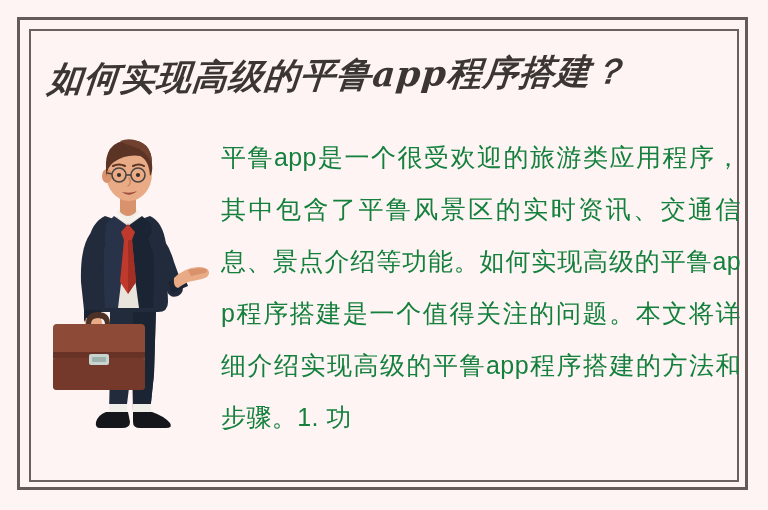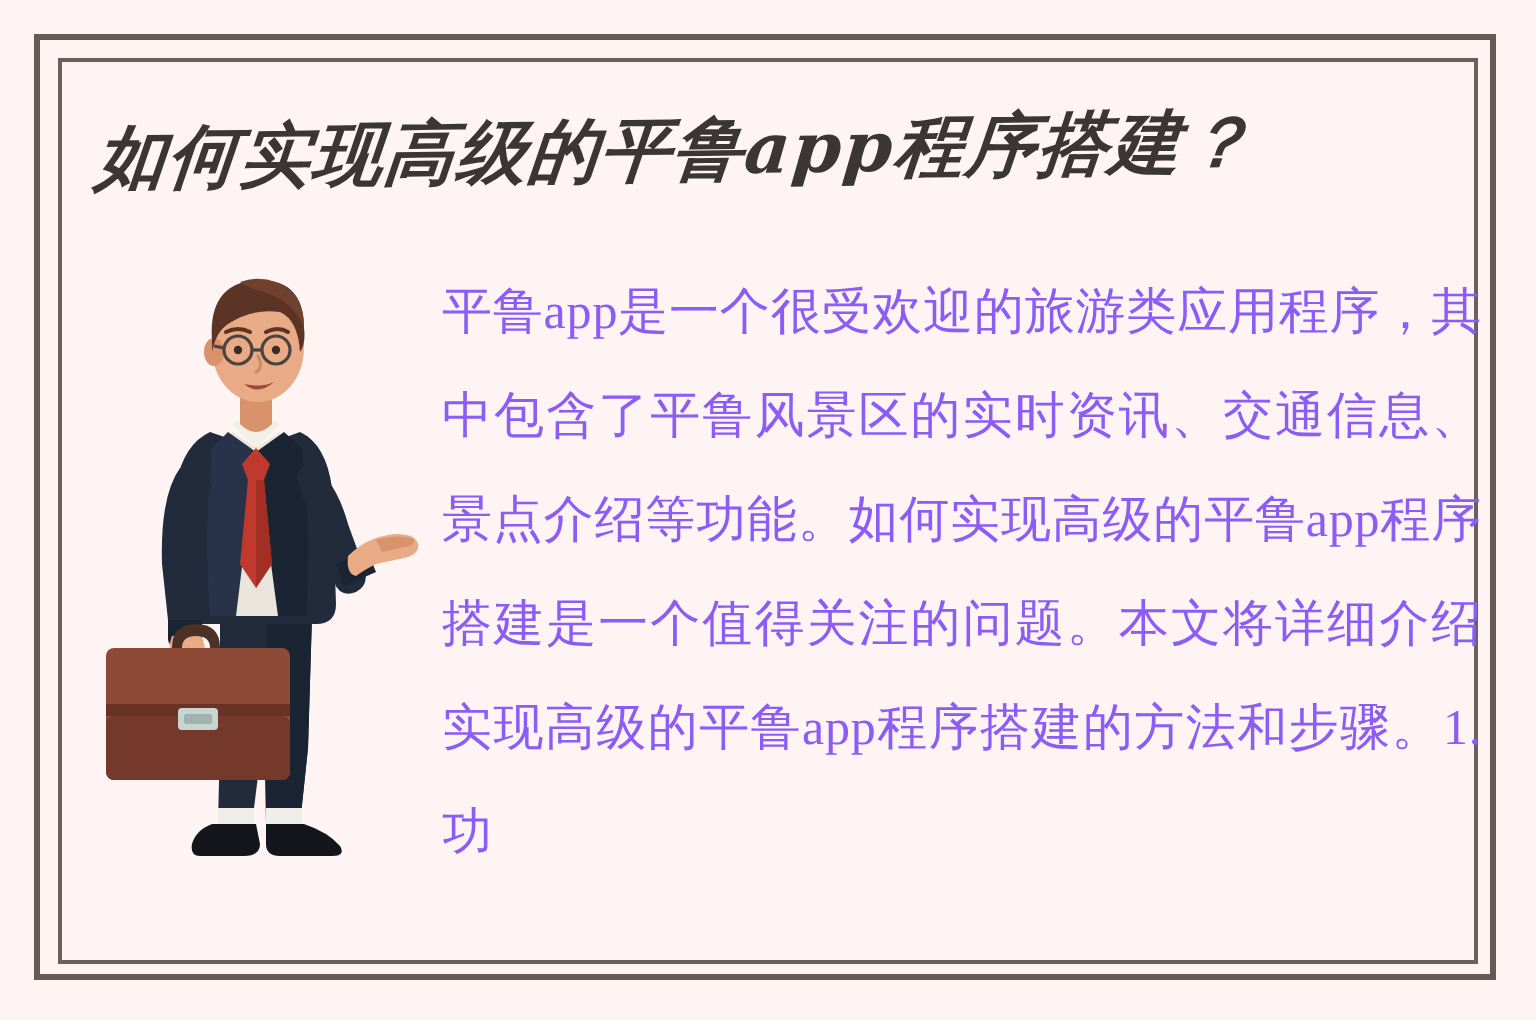--- a/index.html
+++ b/index.html
@@ -60,24 +60,24 @@
     transform: skewX(-6deg) rotate(-0.8deg);
     transform-origin: left center;
   }
 
   
   .body-text {
     position: absolute;
     left: 221px;
     top: 131px;
     width: 520px;
-    font-family: Liberation Serif, serif;
+    font-family: Liberation Sans, sans-serif;
     font-size: 25px;
     line-height: 52px;
-    color: #8b5cf6;
+    color: #15803d;
     text-align: justify;
     text-justify: inter-character;
     letter-spacing: 0.4px;
     word-break: break-all;
   }
 
   
   .illustration {
     position: absolute;
     left: 48px;

